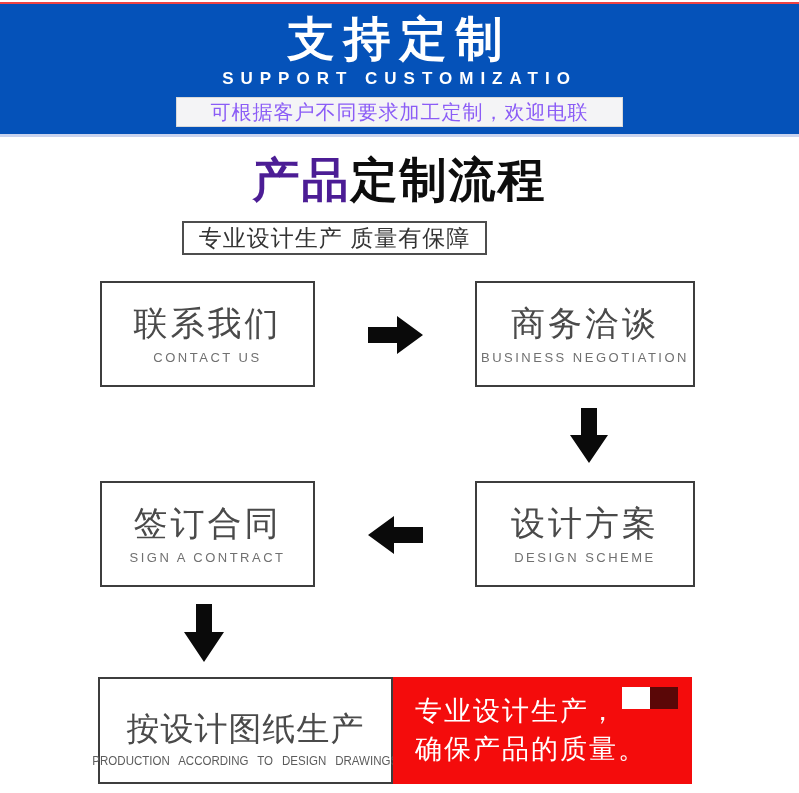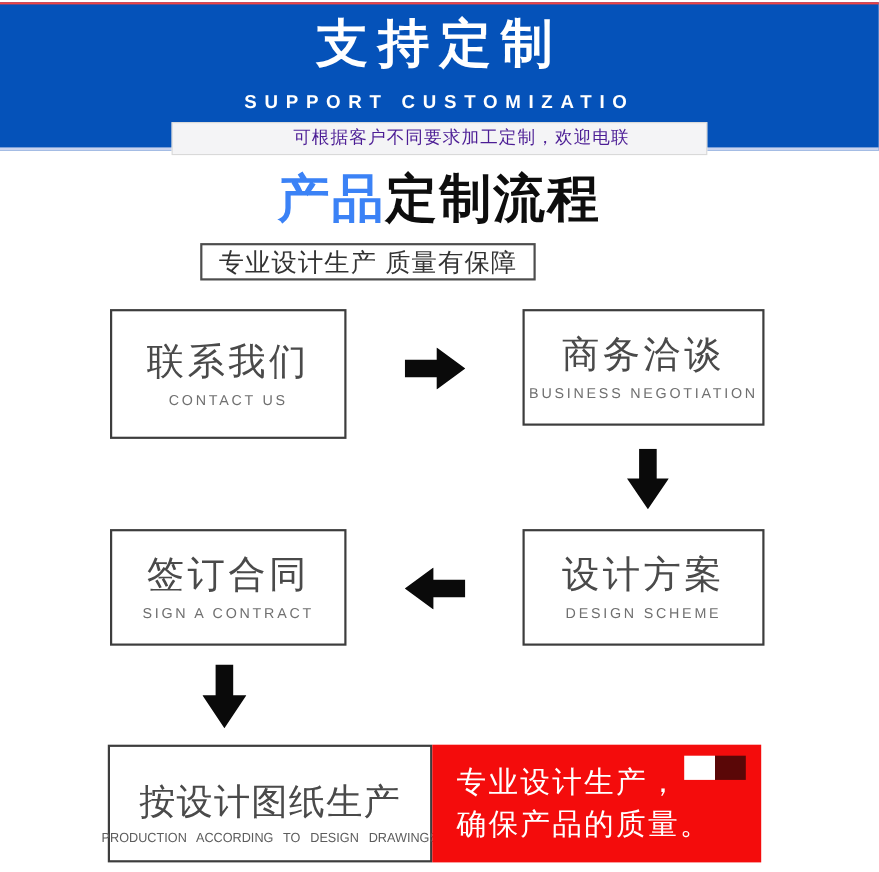--- a/index.html
+++ b/index.html
@@ -3,38 +3,38 @@
 <meta charset="utf-8">
 <style>
   html,body{margin:0;padding:0;background:#fff;}
   body{font-family:"Liberation Sans","DejaVu Sans",sans-serif;}
   .page{position:relative;width:799px;height:793px;background:#fff;overflow:hidden;margin:0 auto;}
 
   
   .header{position:absolute;left:0;top:2px;width:799px;height:135px;background:#0552b9;
           border-top:2px solid #ef4444;border-bottom:3px solid #c9d3ee;box-sizing:border-box;text-align:center;}
   .header-title{margin:0;padding-top:8px;color:#fff;font-size:47px;line-height:54px;font-weight:bold;letter-spacing:9px;}
-  .header-sub{color:#fff;font-size:17px;line-height:20px;letter-spacing:7px;margin-top:17px;font-weight:bold;}
+  .header-sub{color:#fff;font-size:17px;line-height:20px;letter-spacing:7px;margin-top:3px;font-weight:bold;}
   .header-banner{width:445px;height:28px;line-height:28px;margin:8px auto 0;background:#f4f4f6;
-                 border:1px solid #d9d9d9;color:#4c1d95;font-size:16px;letter-spacing:1px;padding-left:40px;}
+                 border:1px solid #d9d9d9;color:#8b5cf6;font-size:20px;letter-spacing:1px;}
 
   
   .sec-title{position:absolute;left:0;top:152px;width:799px;text-align:center;
              font-size:47px;line-height:56px;font-weight:bold;color:#0d0d0d;letter-spacing:2px;}
-  .sec-title .red{color:#3b82f6;text-align:center;}
+  .sec-title .red{color:#4c1d95;text-align:center;}
   .sec-tagline-row{position:absolute;left:0;top:221px;width:669px;text-align:center;}
   .sec-tagline{display:inline-block;border:2px solid #4d4d4d;padding:2px 15px;
                font-size:23px;line-height:26px;color:#333;letter-spacing:1px;}
 
   
   .fbox{position:absolute;box-sizing:border-box;border:2px solid #3d3d3d;background:#fff;
         display:flex;flex-direction:column;align-items:center;justify-content:center;}
   .fbox .zh{font-size:34px;color:#4a4a4a;letter-spacing:3px;line-height:40px;}
   .fbox .en{font-size:13px;color:#707070;letter-spacing:2.5px;margin-top:7px;white-space:nowrap;}
-  .box-a{left:100px;top:281px;width:215px;height:118px;}
+  .box-a{left:100px;top:281px;width:215px;height:106px;}
   .box-b{left:475px;top:281px;width:220px;height:106px;}
   .box-c{left:100px;top:481px;width:215px;height:106px;}
   .box-d{left:475px;top:481px;width:220px;height:106px;}
   .box-e{left:98px;top:677px;width:295px;height:107px;}
   .box-e .zh{font-size:33px;letter-spacing:1px;line-height:42px;margin-top:15px;}
   .box-e .en{font-size:12px;letter-spacing:0;word-spacing:6px;margin-top:4px;color:#5c5c5c;
              transform:scaleX(0.96);transform-origin:center;}
 
   .arrow{position:absolute;line-height:0;}
   .arrow svg{display:block;}

